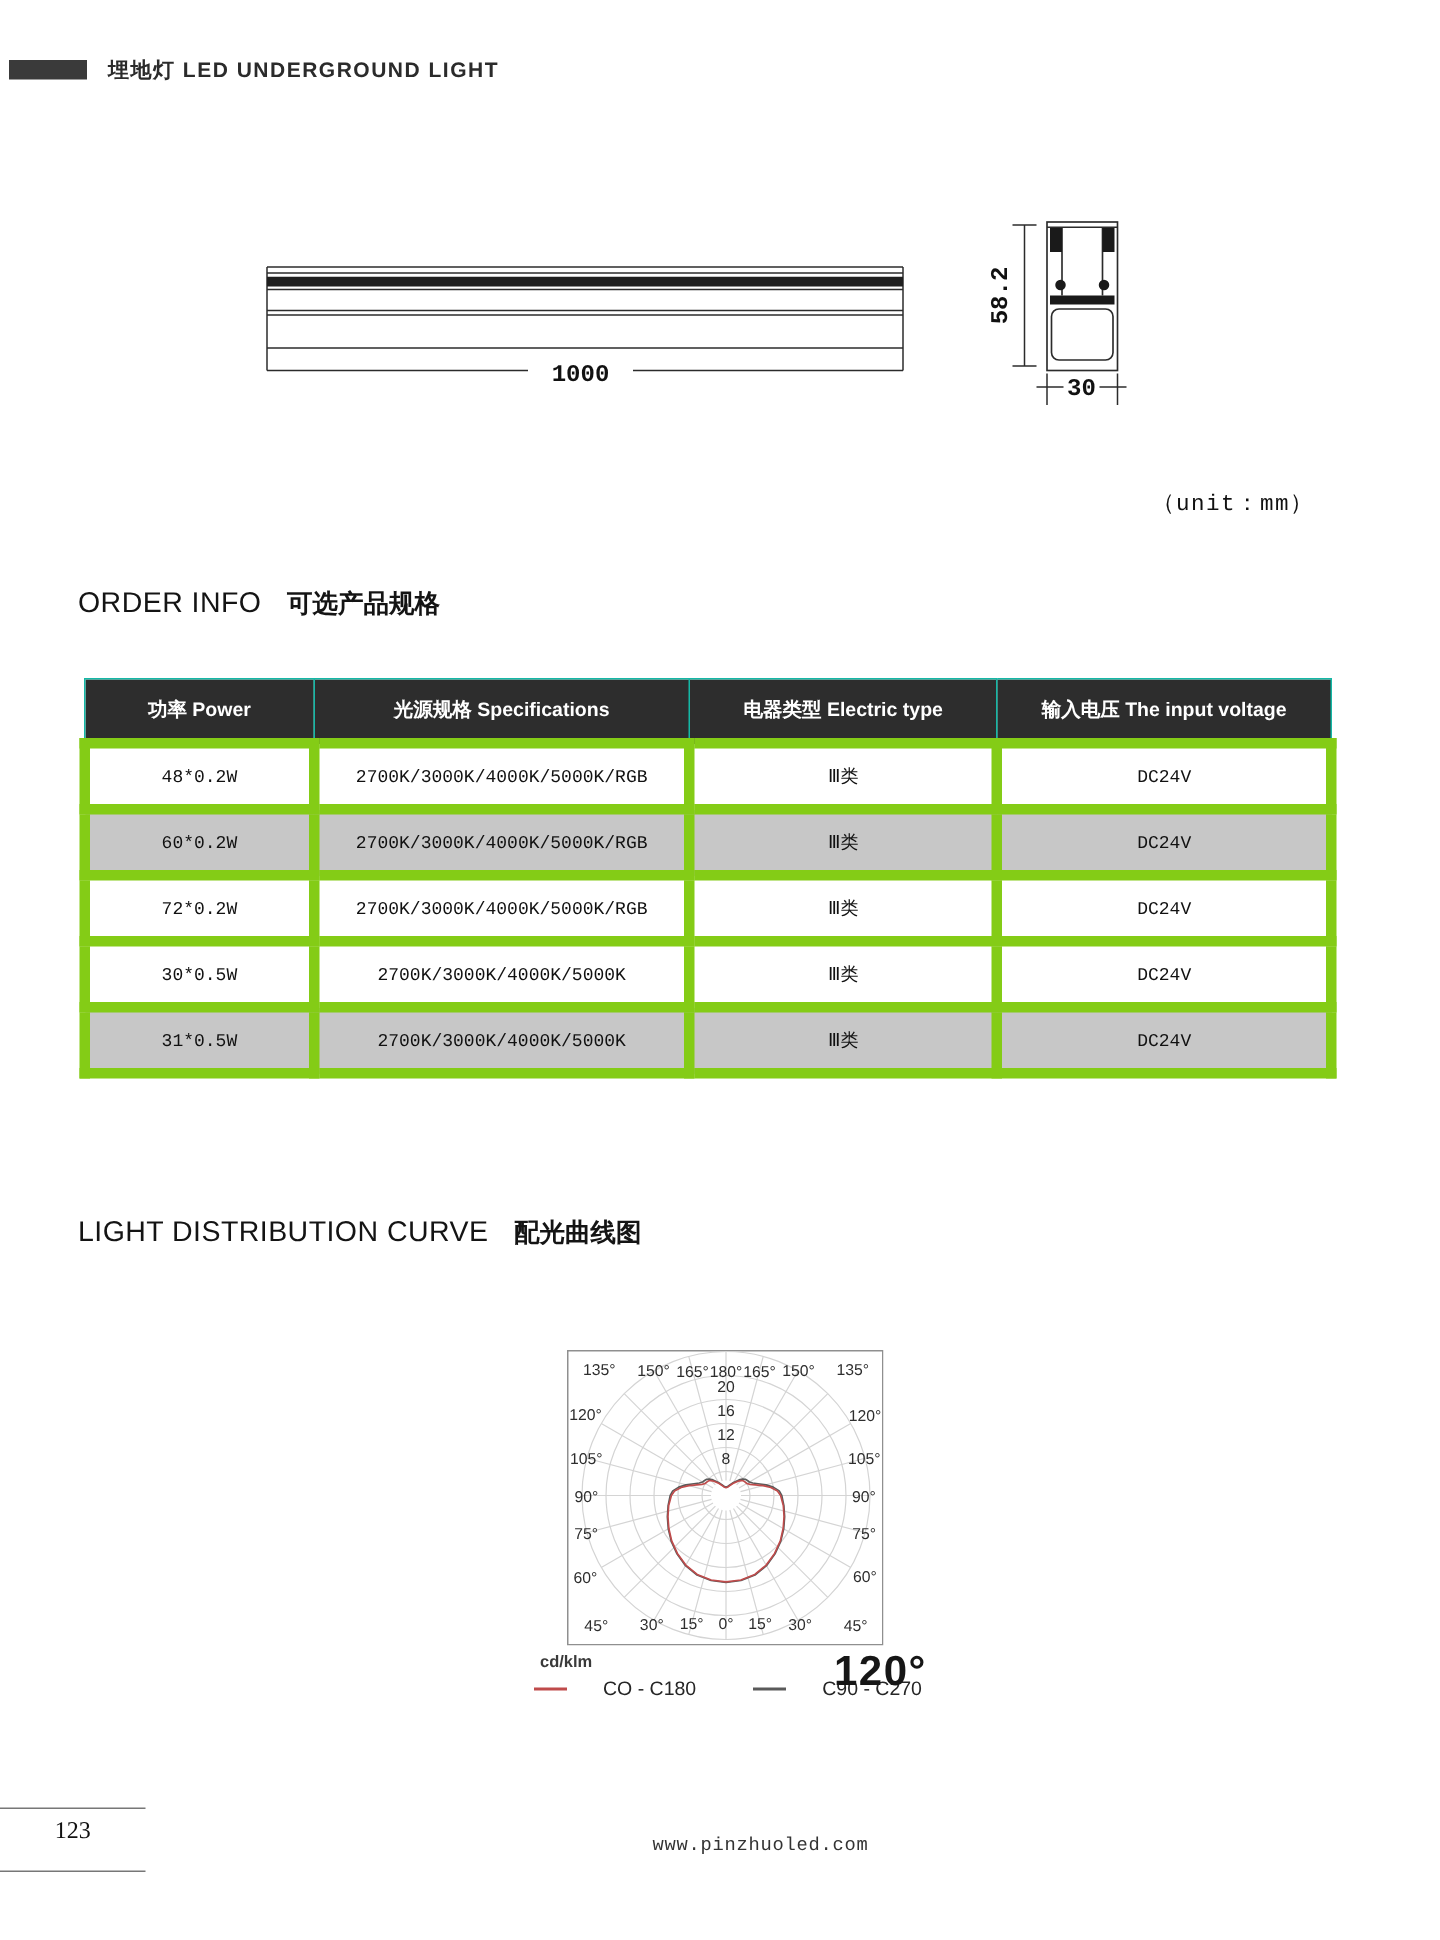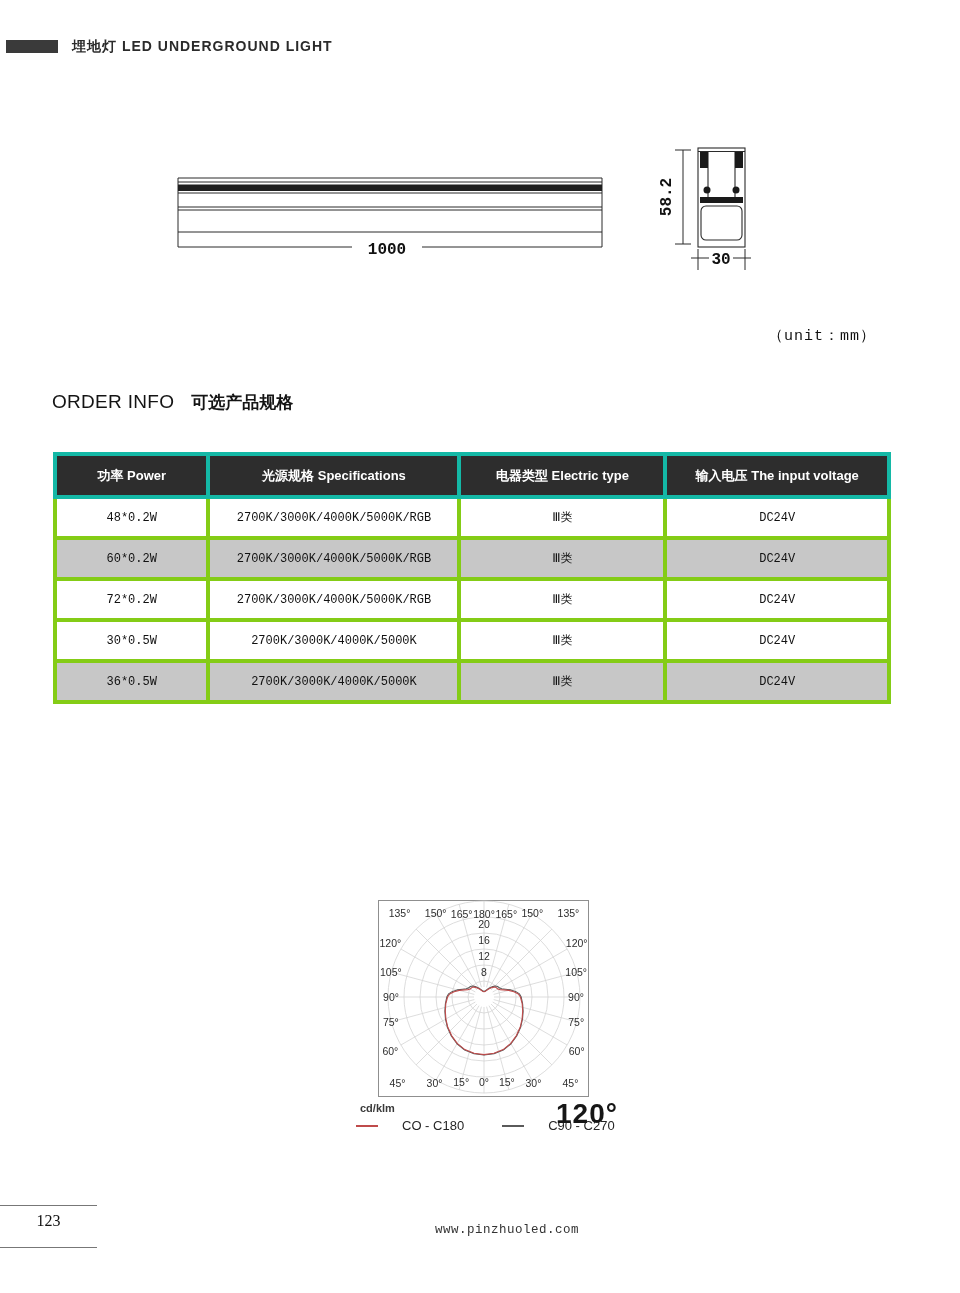--- a/index.html
+++ b/index.html
@@ -18,23 +18,23 @@
 
   
   .section-heading{position:absolute;left:52px;display:flex;align-items:baseline;gap:17px;color:#141414;}
   .h-en{font-size:19px;font-weight:500;letter-spacing:0.3px;}
   .h-zh{font-size:17px;font-weight:700;}
 
   
   #spec-table{position:absolute;left:53px;top:452px;width:838px;border-collapse:collapse;
               table-layout:fixed;border:1px solid #5e5e5e;}
   #spec-table th{background:#2d2d2d;color:#fff;font-size:13px;font-weight:600;height:37px;
-                 border:4px solid #14b8a6;}
+                 border:1px solid #14b8a6;}
   #spec-table td{height:35px;text-align:center;font-family:"Liberation Mono","DejaVu Sans Mono",monospace;
-                 font-size:12px;color:#111;border:4px solid #84cc16;background:#fff;}
+                 font-size:12px;color:#111;border:7px solid #84cc16;background:#fff;}
   #spec-table tr.gray td{background:#c7c7c7;}
   #spec-table td.note{text-align:left;padding:10px 12px;font-size:12px;height:auto;background:#fff;}
 
   
   #polar-chart{position:absolute;left:378px;top:900px;}
   .tick{font-family:"Liberation Sans",sans-serif;font-size:10.5px;fill:#2e2e2e;}
   .legend{position:absolute;left:356px;top:1102px;color:#262626;}
   .legend-unit{font-size:11px;font-weight:700;color:#3a3a3a;margin:0 0 4px 4px;}
   .legend-rows{display:flex;align-items:center;gap:38px;}
   .legend-item{display:flex;align-items:center;gap:24px;font-size:13px;}
@@ -147,28 +147,32 @@
           <td>Ⅲ类</td>
           <td>DC24V</td>
         </tr>
         <tr>
           <td>30*0.5W</td>
           <td>2700K/3000K/4000K/5000K</td>
           <td>Ⅲ类</td>
           <td>DC24V</td>
         </tr>
         <tr class="gray">
-          <td>36*0.5W</td>
+          <td>31*0.5W</td>
           <td>2700K/3000K/4000K/5000K</td>
           <td>Ⅲ类</td>
           <td>DC24V</td>
         </tr>
       </tbody>
   </table>
 
+  <div class="section-heading" style="top:810px;">
+    <span class="h-en">LIGHT DISTRIBUTION CURVE</span>
+    <span class="h-zh">配光曲线图</span>
+  </div>
 
   <svg id="polar-chart" width="211" height="197" viewBox="0 0 211 197">
       <rect x="0.5" y="0.5" width="210" height="196" fill="#fff" stroke="#8f8f8f"></rect>
       <circle cx="106" cy="97" r="16" fill="none" stroke="#d4d4d4" stroke-width="0.8"></circle>
       <circle cx="106" cy="97" r="32" fill="none" stroke="#d4d4d4" stroke-width="0.8"></circle>
       <circle cx="106" cy="97" r="48" fill="none" stroke="#d4d4d4" stroke-width="0.8"></circle>
       <circle cx="106" cy="97" r="64" fill="none" stroke="#d4d4d4" stroke-width="0.8"></circle>
       <circle cx="106" cy="97" r="80" fill="none" stroke="#d4d4d4" stroke-width="0.8"></circle>
       <circle cx="106" cy="97" r="96" fill="none" stroke="#d4d4d4" stroke-width="0.8"></circle>
       <line x1="106" y1="107" x2="106" y2="193" stroke="#d4d4d4" stroke-width="0.8"></line>

